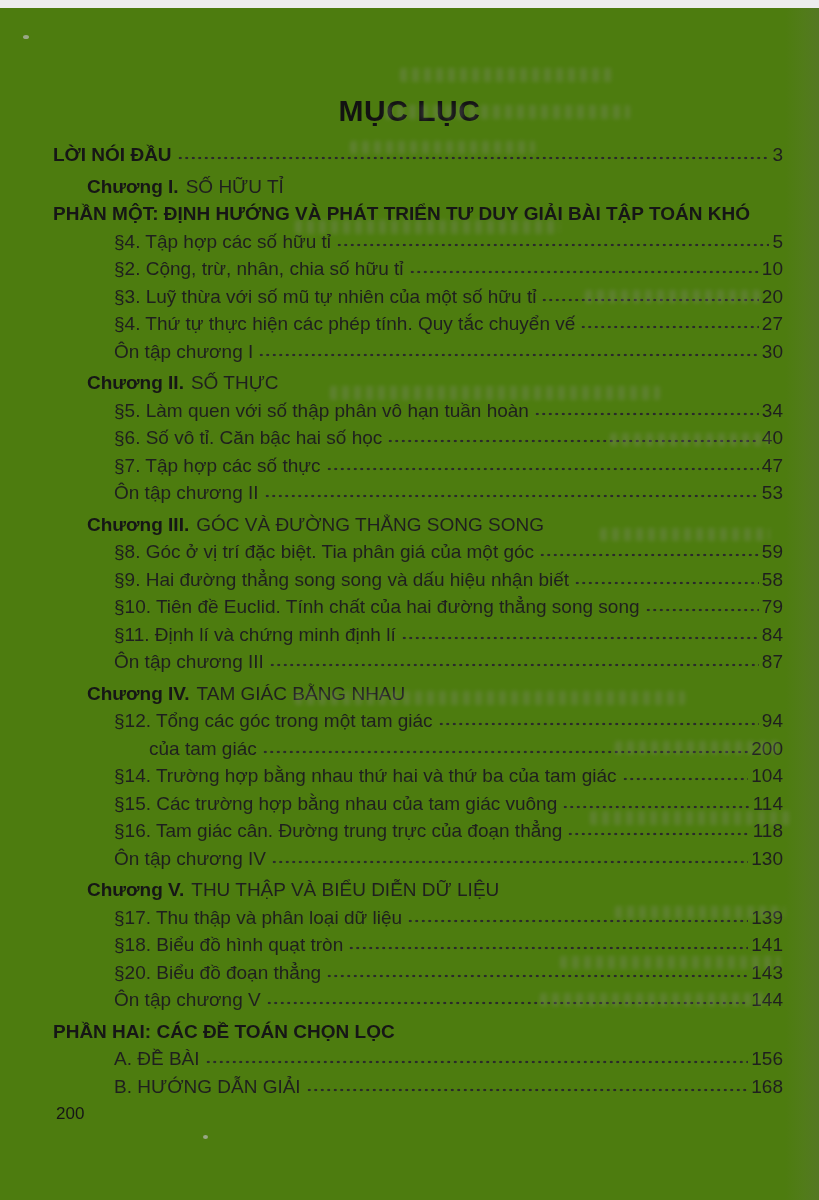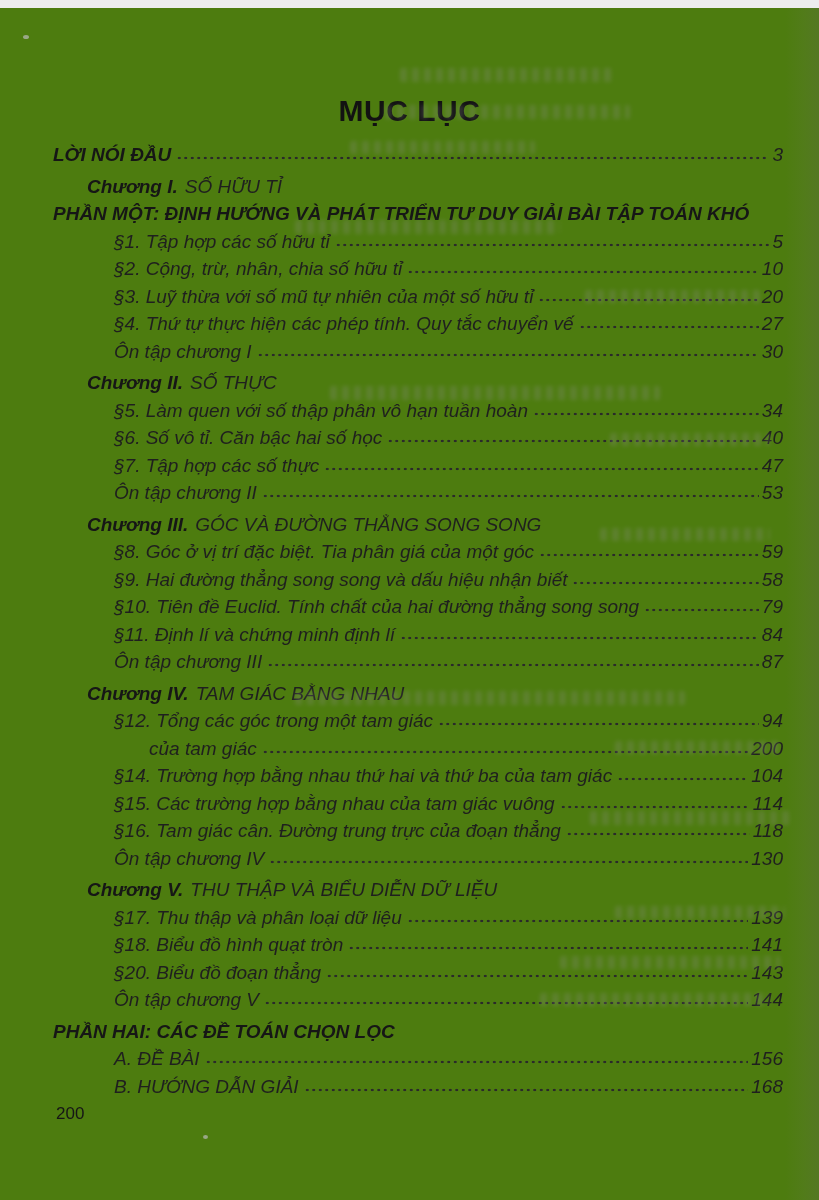--- a/index.html
+++ b/index.html
@@ -14,21 +14,21 @@
   }
   .title {
     margin:88px 0 0 0;
     text-align:center;
     font-size:30px;
     line-height:30px;
     font-weight:700;
     letter-spacing:0.5px;
     color:#121212;
   }
-  .toc { margin:18px 36px 0 53px;font-style:italic; }
+  .toc { margin:18px 36px 0 53px; }
   .row {
     display:flex;
     align-items:baseline;
     height:27.5px;
     white-space:nowrap;
     font-size:19px;
   }
   .row.gap { margin-top:4px; }
   .lvl0 { font-weight:700; color:#161616; }
   .lvl1 { padding-left:34px; }
@@ -112,21 +112,21 @@
         <span class="pagenum">3</span>
       </div>
       <div class="row lvl1 gap">
         <span class="prefix">Chương I.</span>
         <span class="label">SỐ HỮU TỈ</span>
       </div>
       <div class="row lvl0">
         <span class="label">PHẦN MỘT: ĐỊNH HƯỚNG VÀ PHÁT TRIỂN TƯ DUY GIẢI BÀI TẬP TOÁN KHÓ</span>
       </div>
       <div class="row lvl2">
-        <span class="label">§1. Tập hợp các số hữu tỉ</span>
+        <span class="label">§4. Tập hợp các số hữu tỉ</span>
         <span class="dots"></span>
         <span class="pagenum">5</span>
       </div>
       <div class="row lvl2">
         <span class="label">§2. Cộng, trừ, nhân, chia số hữu tỉ</span>
         <span class="dots"></span>
         <span class="pagenum">10</span>
       </div>
       <div class="row lvl2">
         <span class="label">§3. Luỹ thừa với số mũ tự nhiên của một số hữu tỉ</span>

